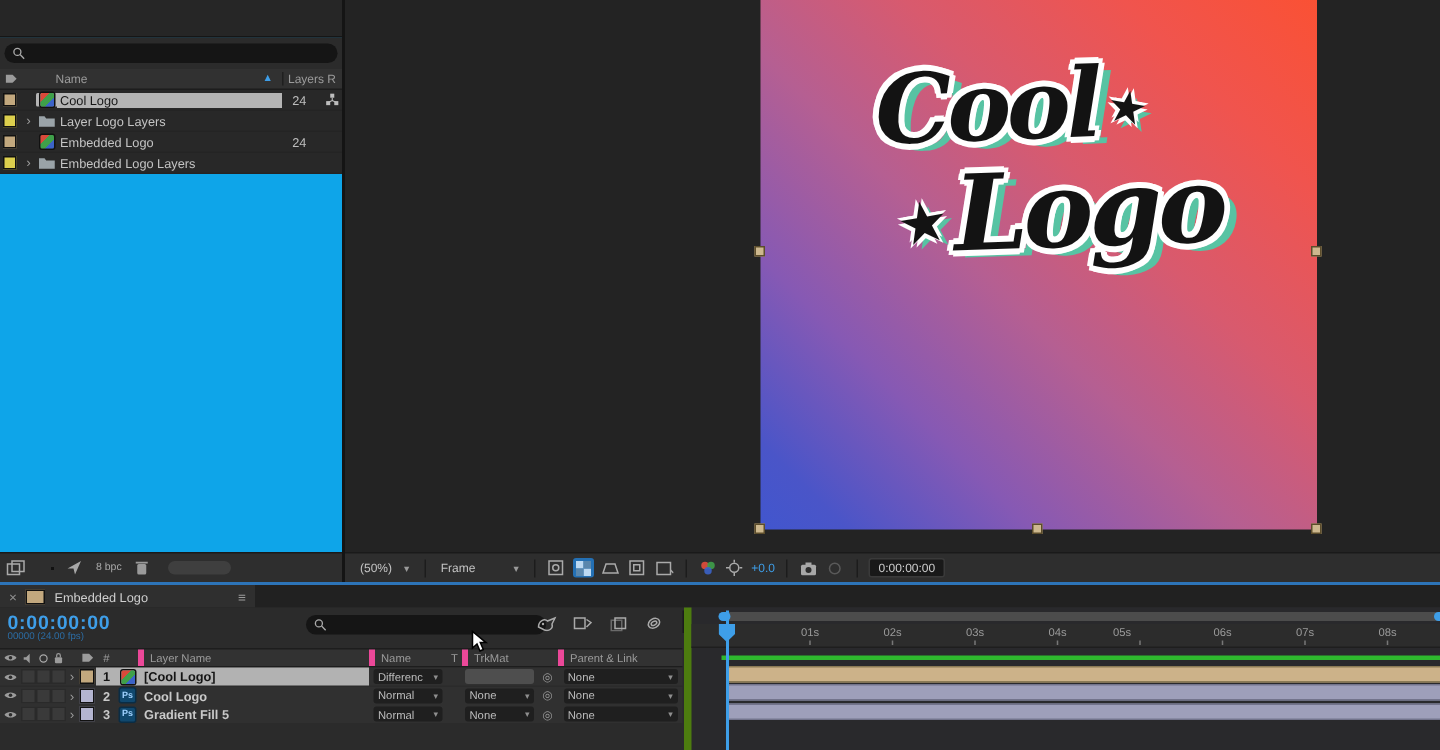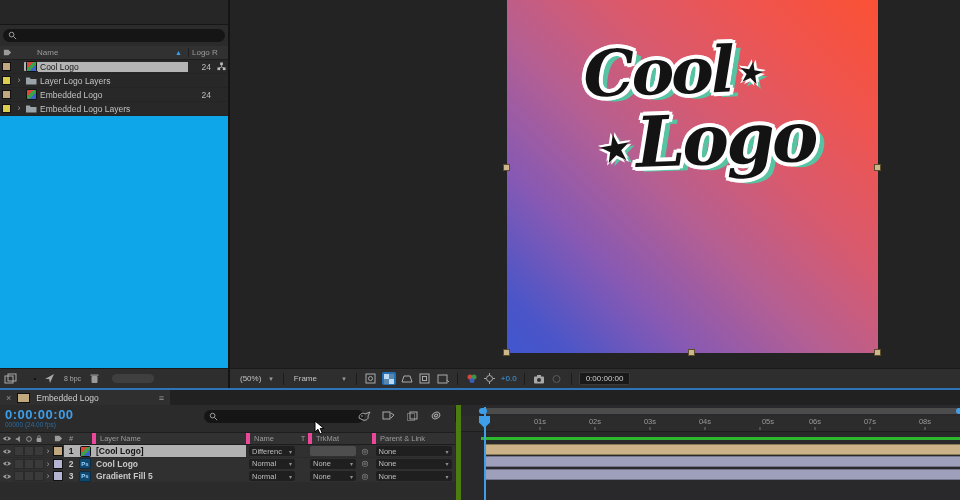--- a/index.html
+++ b/index.html
@@ -17,21 +17,21 @@
   .pp-header .hname{grid-column:3/5;padding-left:13px;display:flex;align-items:center;justify-content:space-between;padding-right:6px;}
   .sort-tri{color:#3e9ee8;font-size:7px}
   .pp-rate-h{border-left:1px solid #1f1f1f;padding-left:3px;grid-column:5/7;white-space:nowrap;overflow:hidden}
   .pp-row{height:13px;display:grid;grid-template-columns:14px 10px 14px 150px 26px 14px;align-items:center;font-size:8.5px;color:#c4c4c4;border-bottom:1px solid #242424;background:#282828;}
   .pp-swatch{width:9px;height:9px;margin-left:2px;border:1px solid #111;box-sizing:border-box}
   .pp-exp{color:#9a9a9a;font-size:9px;text-align:center;line-height:9px}
   .pp-ico{display:flex;align-items:center;justify-content:center}
   .pp-name{padding-left:2px;white-space:nowrap;overflow:hidden}
   .pp-row.sel .pp-ico,.pp-row.sel .pp-name{background:#b5b5b5;color:#161616}
   .pp-row.sel .pp-ico{border-radius:1px 0 0 1px}
-  .pp-rate{text-align:right;padding-right:3px;color:#bdbdbd}
+  .pp-rate{text-align:center;padding-right:3px;color:#bdbdbd}
   .comp-ico{width:9px;height:9px;border-radius:1px;background:linear-gradient(135deg,#d94a3a 0 34%,#3fa04a 34% 66%,#3b63c8 66% 100%);box-shadow:0 0 0 1px #111}
   .folder-ico{width:11px;height:8px;background:#9aa3a8;clip-path:polygon(0 12%,38% 12%,48% 32%,100% 32%,100% 100%,0 100%);}
   .ps-ico{width:10px;height:9px;background:#10486e;border-radius:1px;color:#9fd2ff;font-size:6px;font-weight:700;display:flex;align-items:center;justify-content:center;box-shadow:0 0 0 1px #0a2c44}
   .pp-bottom{position:absolute;left:0;bottom:0;width:100%;height:20px;background:#2e2e2e;border-top:1px solid #1a1a1a;display:flex;align-items:center;gap:9px;padding:0 4px;box-sizing:border-box}
   .bit-depth{font-size:7px;color:#a8a8a8}
   .pill{width:42px;height:9px;border-radius:5px;background:#3f3f3f;margin-left:4px}
 
   
   #comp-panel{position:absolute;left:230px;top:0;width:730px;height:388px;background:#232323;}
   #canvas{position:absolute;left:277px;top:0;width:371px;height:353px;
@@ -125,21 +125,21 @@
       <span style="display:flex;justify-content:center">
         <svg width="9" height="9" viewBox="0 0 10 10">
             <path d="M1 2h5l3 3-3 3H1z" fill="#9b9b9b"></path>
           </svg>
       </span>
       <span></span>
       <span class="hname">
           <span>Name</span>
           <span class="sort-tri">▲</span>
         </span>
-      <span class="pp-rate-h">Logo R</span>
+      <span class="pp-rate-h">Layers R</span>
     </div>
     <div id="project-rows">
         <div class="pp-row sel">
           <span class="pp-swatch" style="background:#c2a87e"></span>
           <span class="pp-exp"></span>
           <span class="pp-ico">
             <span class="comp-ico"></span>
           </span>
           <span class="pp-name">Cool Logo</span>
           <span class="pp-rate">24</span>
@@ -494,21 +494,21 @@
           <span class="tick" style="left: 24px;">0s</span>
           <span class="tickmark" style="left: 24px;"></span>
           <span class="tick" style="left: 79px;">01s</span>
           <span class="tickmark" style="left: 79px;"></span>
           <span class="tick" style="left: 134px;">02s</span>
           <span class="tickmark" style="left: 134px;"></span>
           <span class="tick" style="left: 189px;">03s</span>
           <span class="tickmark" style="left: 189px;"></span>
           <span class="tick" style="left: 244px;">04s</span>
           <span class="tickmark" style="left: 244px;"></span>
-          <span class="tick" style="left: 307px;">05s</span>
+          <span class="tick" style="left: 287px;">05s</span>
           <span class="tickmark" style="left: 299px;"></span>
           <span class="tick" style="left: 354px;">06s</span>
           <span class="tickmark" style="left: 354px;"></span>
           <span class="tick" style="left: 409px;">07s</span>
           <span class="tickmark" style="left: 409px;"></span>
           <span class="tick" style="left: 464px;">08s</span>
           <span class="tickmark" style="left: 464px;"></span>
         </div>
       <div class="render-bar"></div>
       <div id="tl-bars">

